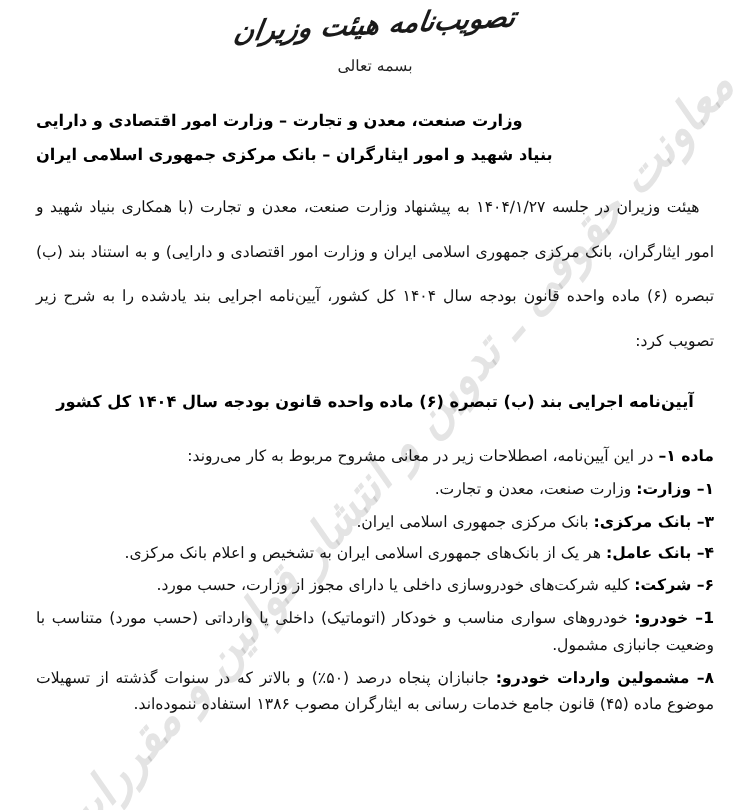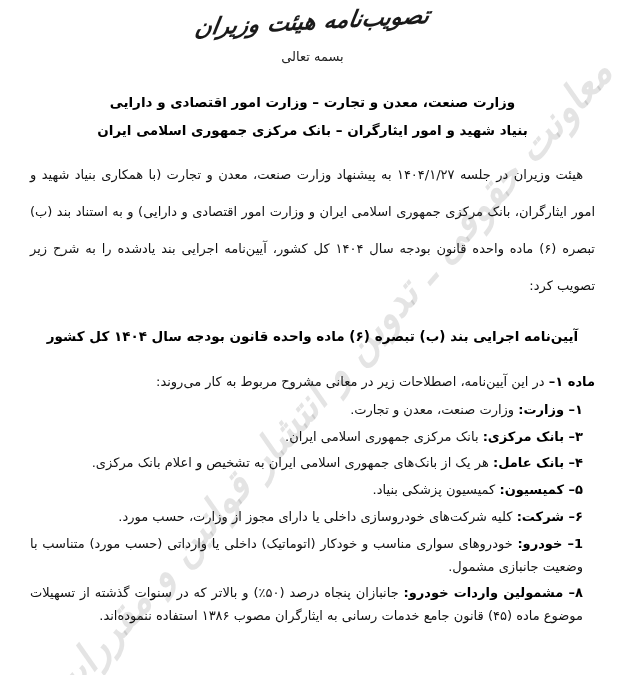--- a/index.html
+++ b/index.html
@@ -44,21 +44,21 @@
     font-size: 23px;
     font-weight: bold;
     font-style: italic;
     transform: rotate(-3deg) skewX(-12deg);
     color: #1a1a1a;
   }
 
   .bism    { margin-top: 9px; text-align: center; font-size: 13px; line-height: 14px; color: #222; }
   .salawat { margin-top: 2px; text-align: center; font-size: 11px; line-height: 14px; color: #222; }
 
-  .addressees { margin-top: 24px; text-align: center; font-weight: bold; font-size: 13.5px; line-height: 28px; color: #000; }
+  .addressees { margin-top: 24px; text-align: left; font-weight: bold; font-size: 13.5px; line-height: 28px; color: #000; }
 
   .preamble {
     margin-top: 12px;
     font-size: 13px;
     line-height: 37px;
     text-align: justify;
     text-align-last: right;
     text-indent: 12px;
   }
 
@@ -71,21 +71,21 @@
     color: #000;
   }
 
   .article, .def {
     font-size: 13px;
     line-height: 22.8px;
     text-align: justify;
     text-align-last: right;
   }
   .article { margin-top: 25px; margin-bottom: 5px; }
-  .def { margin: 0 12px 4px 0; }
+  .def { margin: 0 0 4px 0; }
   .article b, .def b { color: #000; }
 </style>
 </head>
 <body>
 
 <div class="page">
 
   <div class="watermark">معاونت حقوقی ـ تدوین و انتشار قوانین و مقررات</div>
 
   <div class="content">
@@ -107,21 +107,20 @@
 
     <p class="article"><b>ماده ۱–</b> <span>در این آیین‌نامه، اصطلاحات زیر در معانی مشروح مربوط به کار می‌روند:</span></p>
 
     <p class="def"><b>۱– وزارت:</b> <span>وزارت صنعت، معدن و تجارت.</span></p>
 
 
     <p class="def"><b>۳– بانک مرکزی:</b> <span>بانک مرکزی جمهوری اسلامی ایران.</span></p>
 
     <p class="def"><b>۴– بانک عامل:</b> <span>هر یک از بانک‌های جمهوری اسلامی ایران به تشخیص و اعلام بانک مرکزی.</span></p>
 
-    <p class="def"><b>۵– کمیسیون:</b> <span>کمیسیون پزشکی بنیاد.</span></p>
 
     <p class="def"><b>۶– شرکت:</b> <span>کلیه شرکت‌های خودروسازی داخلی یا دارای مجوز از وزارت، حسب مورد.</span></p>
 
     <p class="def"><b>1– خودرو:</b> <span>خودروهای سواری مناسب و خودکار (اتوماتیک) داخلی یا وارداتی (حسب مورد) متناسب با وضعیت جانبازی مشمول.</span></p>
 
     <p class="def"><b>۸– مشمولین واردات خودرو:</b> <span>جانبازان پنجاه درصد (۵۰٪) و بالاتر که در سنوات گذشته از تسهیلات موضوع ماده (۴۵) قانون جامع خدمات رسانی به ایثارگران مصوب ۱۳۸۶ استفاده ننموده‌اند.</span></p>
 
   </div>
 </div>
 

